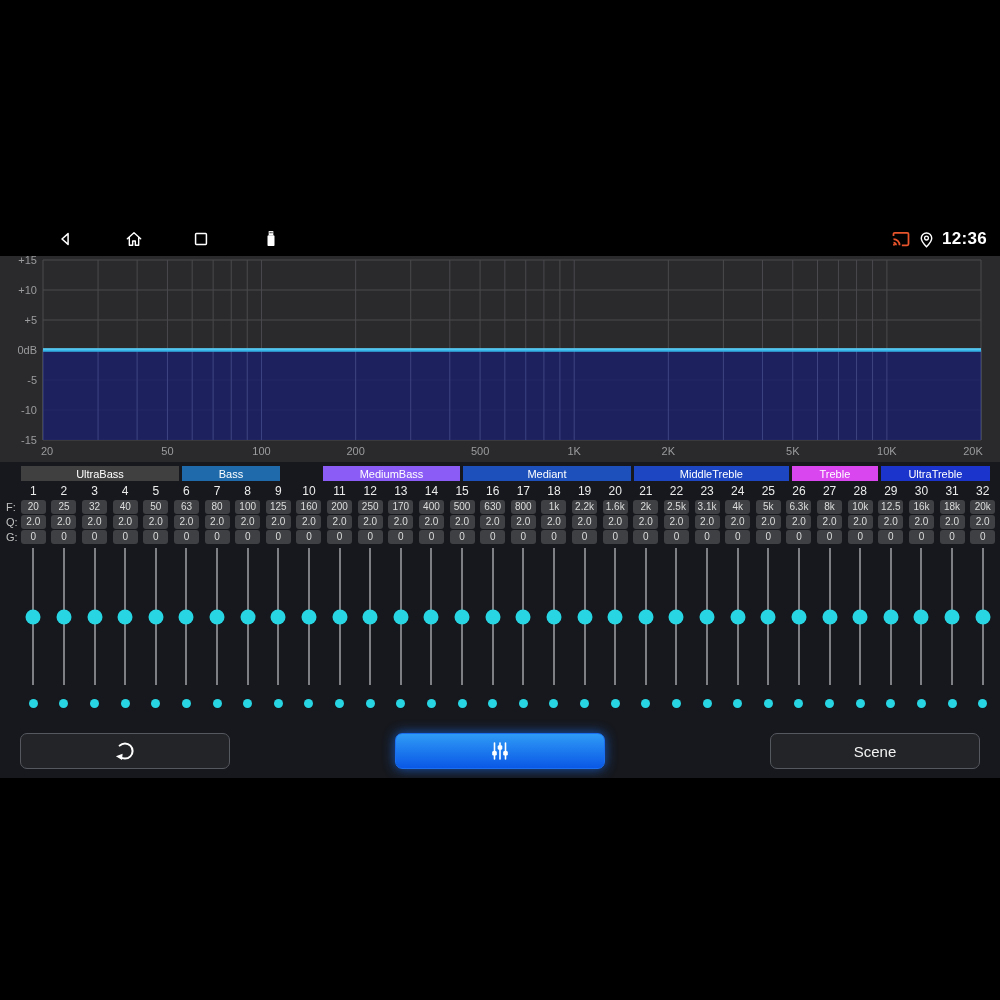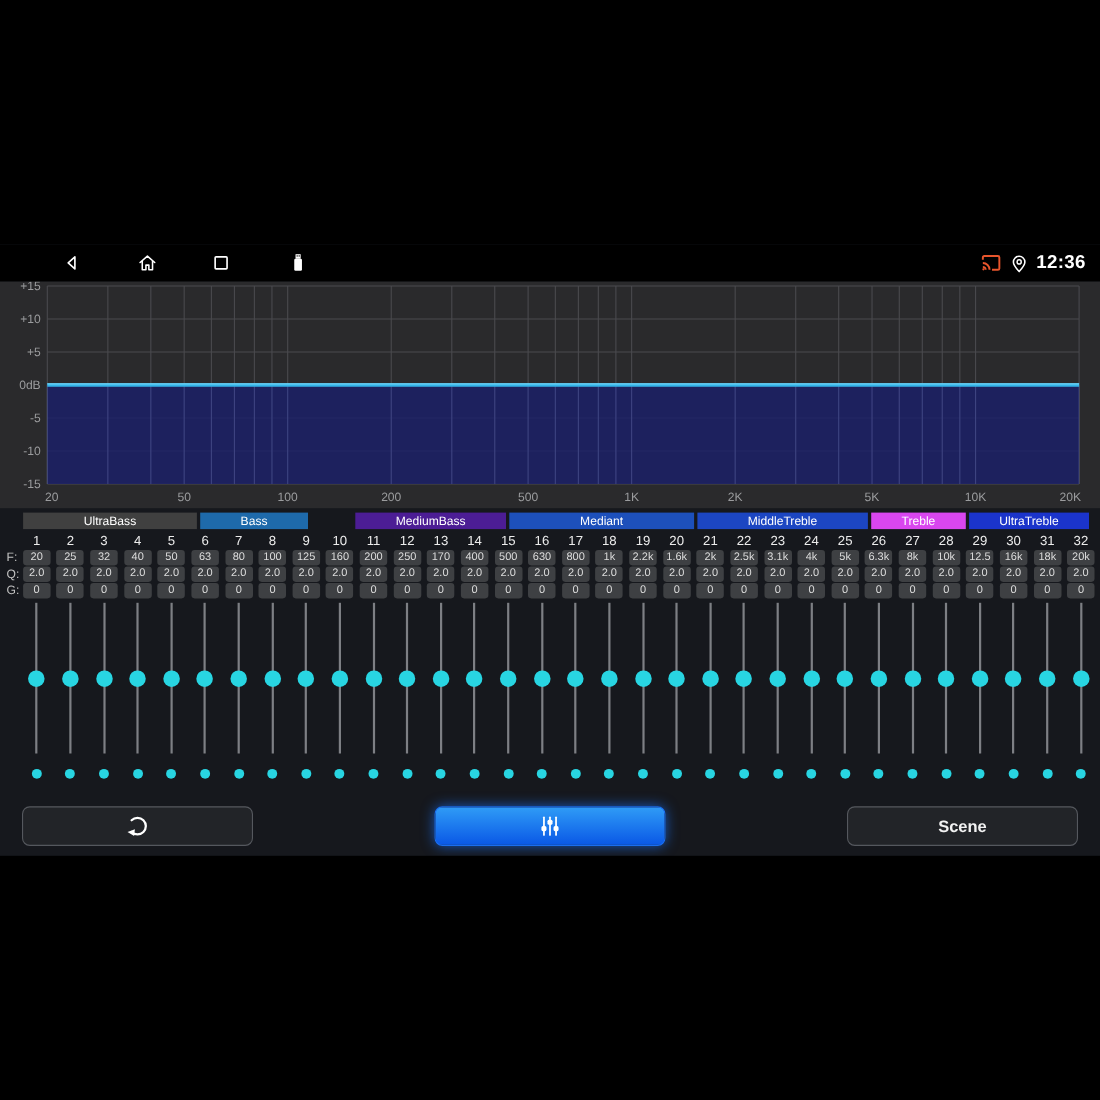--- a/index.html
+++ b/index.html
@@ -32,21 +32,21 @@
   .sliders{position:absolute;left:18px;top:326px;width:980px;height:137px;display:flex;}
   .sl-col{flex:1;position:relative;}
   .track{position:absolute;left:50%;transform:translateX(-50%);top:0;bottom:0;width:2px;background:#7d7f84;}
   .knob{position:absolute;left:50%;transform:translate(-50%,-50%);width:15px;height:15px;border-radius:50%;}
 
   .dots{position:absolute;left:18px;top:472px;width:980px;display:flex;}
   .dot-col{flex:1;display:flex;justify-content:center;}
   .dot{width:9px;height:9px;border-radius:50%;margin-top:5px;}
 
   
-  .footer{position:absolute;top:511px;left:20px;width:960px;height:36px;display:flex;justify-content:space-between;font-weight:bold;}
+  .footer{position:absolute;top:511px;left:20px;width:960px;height:36px;display:flex;justify-content:space-between;}
   .f-btn{width:210px;height:36px;box-sizing:border-box;border-radius:7px;background:#222428;border:1px solid #55585e;
          color:#f2f2f2;font-size:15px;display:flex;align-items:center;justify-content:center;}
   .f-btn.active{background:linear-gradient(180deg,#2f9bf6,#0a58e6);border:1px solid #1a6ef0;
          box-shadow:0 0 12px rgba(25,110,240,.75);}
 </style>
 </head>
 <body>
 
 <div class="screen">
 
@@ -169,21 +169,21 @@
       </svg>
   </div>
 
   <div class="band-bar">
       <div class="band" style="flex-grow: 6; background: #404040;">
         <span>UltraBass</span>
       </div>
       <div class="band" style="flex-grow: 4; background: rgb(30, 106, 171);">
         <span>Bass</span>
       </div>
-      <div class="band" style="flex-grow: 4; background: #4c1d95; margin-left: 40px;">
+      <div class="band" style="flex-grow: 4; background: #8b5cf6; margin-left: 40px;">
         <span>MediumBass</span>
       </div>
       <div class="band" style="flex-grow: 7; background: rgb(29, 80, 187);">
         <span>Mediant</span>
       </div>
       <div class="band" style="flex-grow: 5; background: rgb(28, 70, 194);">
         <span>MiddleTreble</span>
       </div>
       <div class="band" style="flex-grow: 3; background: #d946ef; justify-content: center;">
         <span>Treble</span>

